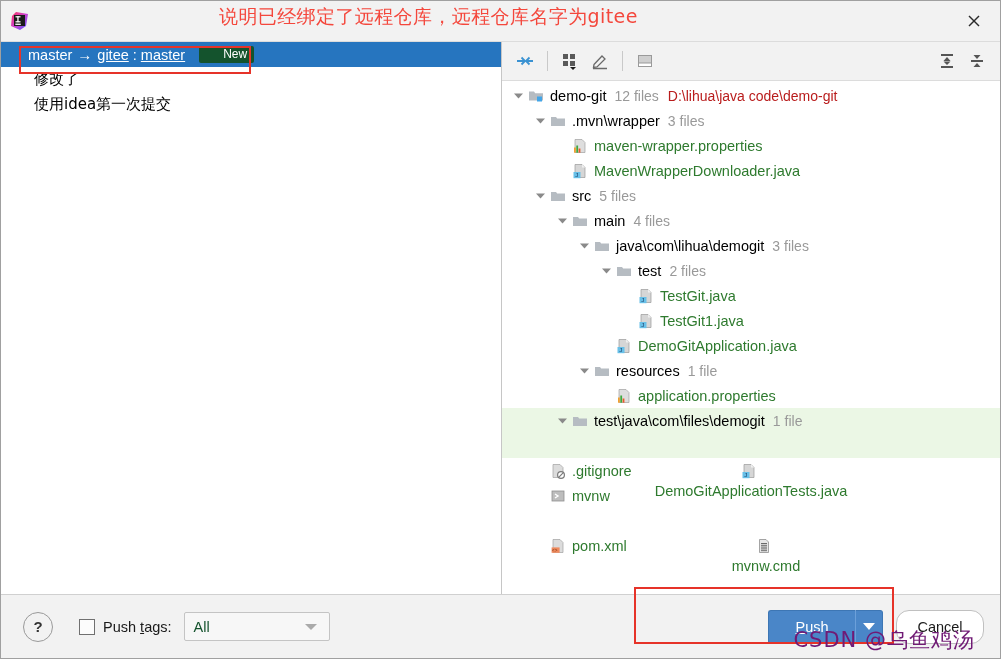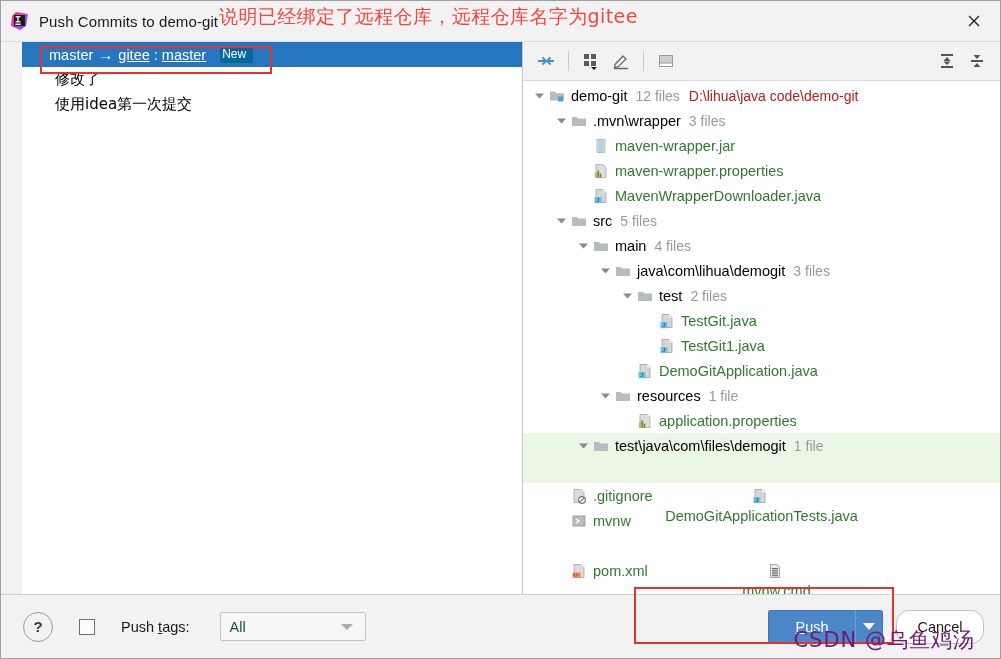--- a/index.html
+++ b/index.html
@@ -62,21 +62,20 @@
     width: 52px; height: 39px;
     display: flex; align-items: center; justify-content: center;
   }
   .close-btn svg { display:block; }
 
   
   .content {
     flex: 1;
     display: flex;
     min-height: 0;
-    margin-left: 21px;
   }
   .left-pane {
     width: 500px;
     min-width: 500px;
     background: #ffffff;
     border-right: 1px solid #c6c6c6;
     position: relative;
     overflow: hidden;
   }
   .right-pane {
@@ -100,24 +99,24 @@
   }
   .commit-row .br-local { color:#ffffff; }
   .commit-row .arrow { margin: 0 5px; font-size: 15px; }
   .commit-row .remote, .commit-row .br-remote {
     text-decoration: underline;
     color: #ffffff;
   }
   .commit-row .colon { margin: 0 4px; }
   .badge-new {
     margin-left: 14px;
-    background: #0369a1;
+    background: #14532d;
     color: #ffffff;
     font-size: 12px;
-    padding: 1px 7px 2px 2px;
+    padding: 1px 7px 2px 24px;
     border-radius: 2px;
     line-height: 14px;
   }
   .commit-msg {
     height: 25px;
     display: flex;
     align-items: center;
     padding-left: 33px;
     font-size: 15px;
     color: #000000;
@@ -204,21 +203,20 @@
     border-radius: 50%;
     display:flex; align-items:center; justify-content:center;
     font-size: 15px; color:#333;
     margin-left: 6px;
     background: #f2f2f2;
     font-weight: bold;
   }
   .pushtags {
     display:flex; align-items:center;
     margin-left: 26px;
-    gap: 18px;
   }
   .chk {
     width: 14px; height: 14px;
     border: 1px solid #707070;
     background: #fcfcfc;
     margin-right: 8px;
   }
   .pt-label {
     font-size: 14.5px;
     color: #1a1a1a;
@@ -324,21 +322,20 @@
           </linearGradient>
         </defs>
         <path d="M1 4 L5 0 L17 2 L15 14 L9 18 L0 14 Z" fill="url(#ijg)"></path>
         <rect x="3" y="3" width="11" height="11" fill="#1b1b1b"></rect>
         <rect x="4.5" y="4.2" width="5" height="1.2" fill="#fff"></rect>
         <rect x="6.3" y="4.2" width="1.3" height="6" fill="#fff"></rect>
         <rect x="4.5" y="9.2" width="5" height="1.2" fill="#fff"></rect>
         <rect x="4.3" y="11.6" width="5.5" height="1.3" fill="#fff"></rect>
       </svg>
     </div>
-    <span class="title-text">Push Commits to demo-git</span>
     <span class="annotation-title">说明已经绑定了远程仓库，远程仓库名字为gitee</span>
     <div class="close-btn">
       <svg width="14" height="14" viewBox="0 0 14 14">
         <line x1="2" y1="2" x2="12" y2="12" stroke="#2b2b2b" stroke-width="1.4"></line>
         <line x1="12" y1="2" x2="2" y2="12" stroke="#2b2b2b" stroke-width="1.4"></line>
       </svg>
     </div>
   </div>
 
   <div class="content">
@@ -428,37 +425,20 @@
                 <path d="M1 3.5 L10 3.5 L5.5 8.5 Z" fill="#8a8a8a"></path>
               </svg>
             </span>
             <span class="icon-slot">
               <svg width="16" height="16" viewBox="0 0 16 16">
                 <path d="M1 4 L6 4 L7.2 5.6 L15 5.6 L15 13 L1 13 Z" fill="#b6bcc2"></path>
               </svg>
             </span>
             <span class="name-dir">.mvn\wrapper</span>
             <span class="meta">3 files</span>
-          </div>
-          <div class="node" style="padding-left: 52px;">
-            <span class="twisty">
-              <svg width="11" height="11" viewBox="0 0 11 11"></svg>
-            </span>
-            <span class="icon-slot">
-              <svg width="16" height="16" viewBox="0 0 16 16">
-                <rect x="4" y="1.5" width="8" height="13" fill="#e3e3e3" stroke="#a8a8a8" stroke-width="0.7"></rect>
-                <rect x="5.2" y="2.5" width="5.6" height="1" fill="#7ec8e3"></rect>
-                <rect x="5.2" y="4.5" width="5.6" height="1" fill="#7ec8e3"></rect>
-                <rect x="5.2" y="6.5" width="5.6" height="1" fill="#7ec8e3"></rect>
-                <rect x="5.2" y="8.5" width="5.6" height="1" fill="#7ec8e3"></rect>
-                <rect x="5.2" y="10.5" width="5.6" height="1" fill="#7ec8e3"></rect>
-                <rect x="5.2" y="12.5" width="5.6" height="1" fill="#7ec8e3"></rect>
-              </svg>
-            </span>
-            <span class="name-file">maven-wrapper.jar</span>
           </div>
           <div class="node" style="padding-left: 52px;">
             <span class="twisty">
               <svg width="11" height="11" viewBox="0 0 11 11"></svg>
             </span>
             <span class="icon-slot">
               <svg width="16" height="16" viewBox="0 0 16 16">
                 <path d="M3 1.5 L10 1.5 L13 4.5 L13 14.5 L3 14.5 Z" fill="#dedede" stroke="#a0a0a0" stroke-width="0.7"></path>
                 <rect x="2" y="9.5" width="1.8" height="5.2" fill="#f0a030"></rect>
                 <rect x="4.3" y="7.5" width="1.8" height="7.2" fill="#3fa83f"></rect>

